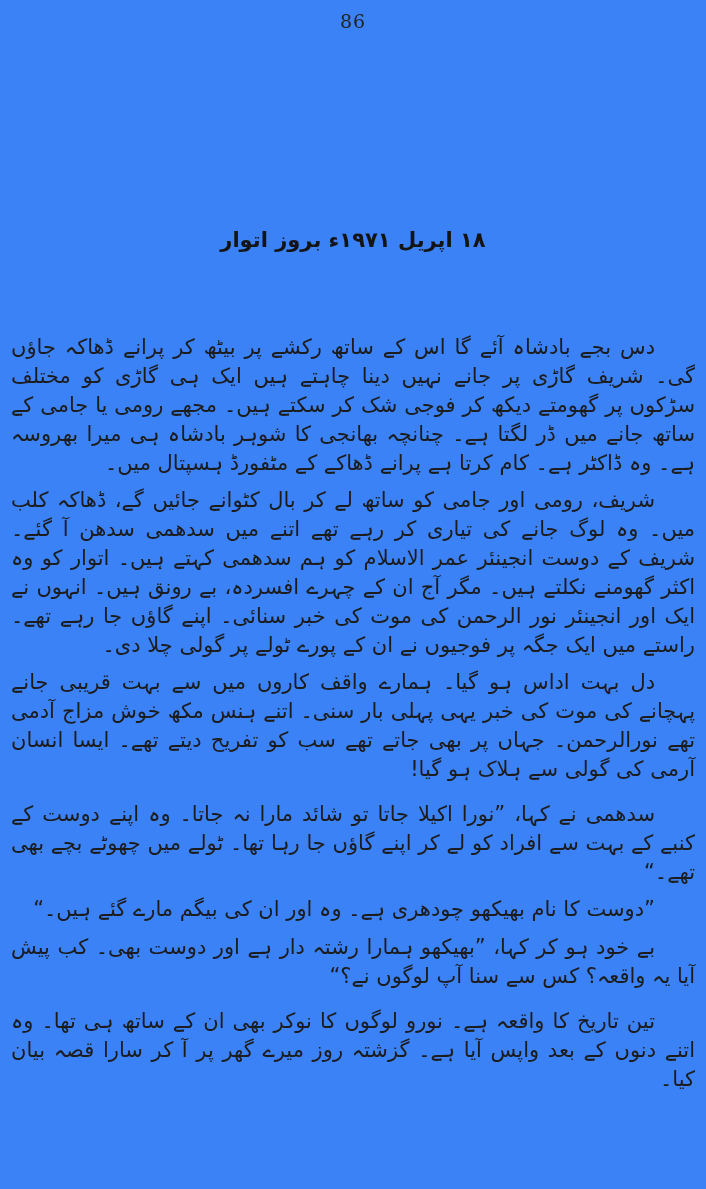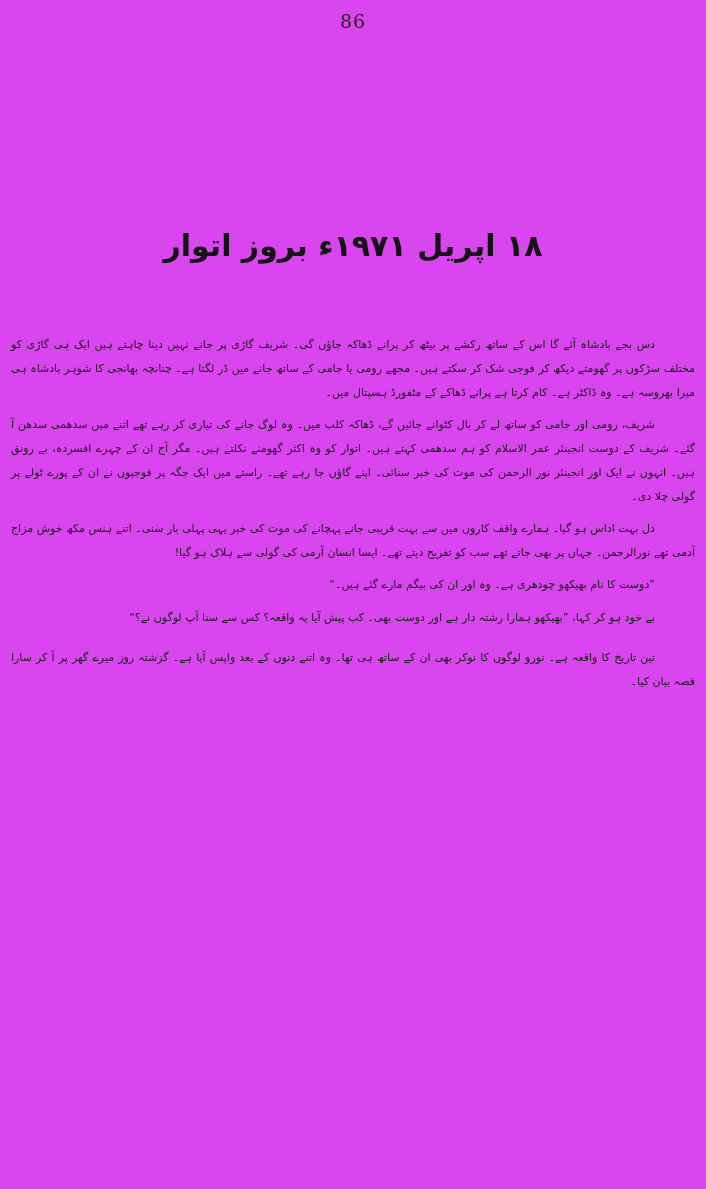--- a/index.html
+++ b/index.html
@@ -6,21 +6,21 @@
     margin: 0;
     padding: 0;
     background: #e9e7e2;
     font-family: "DejaVu Sans", sans-serif;
   }
   .scan-page {
     position: relative;
     width: 706px;
     height: 1189px;
     margin: 0 auto;
-    background: #d946ef;
+    background: #3b82f6;
     color: #1b1b1b;
     overflow: hidden;
     box-sizing: border-box;
   }
   .page-number {
     position: absolute;
     top: 10px;
     left: 0;
     width: 100%;
     text-align: center;
@@ -30,35 +30,35 @@
     font-family: "DejaVu Serif", serif;
   }
   .heading {
     position: absolute;
     top: 228px;
     left: 0;
     width: 100%;
     margin: 0;
     text-align: center;
     direction: rtl;
-    font-size: 30px;
+    font-size: 21px;
     font-weight: bold;
     color: #141414;
     font-family: "DejaVu Sans", sans-serif;
   }
   .body-text {
     position: absolute;
     top: 333px;
     left: 11px;
     right: 11px;
     direction: rtl;
     text-align: justify;
     text-align-last: right;
-    font-size: 11px;
-    line-height: 24px;
+    font-size: 21px;
+    line-height: 29px;
     color: #1c1c1c;
   }
   .para {
     margin: 0 0 8px 0;
   }
   .para.indent {
     text-indent: 40px;
   }
   .para.dialog {
     text-indent: 40px;
@@ -74,18 +74,19 @@
 <div class="scan-page">
 
   <div class="page-number">86</div>
 
   <h1 class="heading">۱۸ اپریل ۱۹۷۱ء بروز اتوار</h1>
 
   <div class="body-text" dir="rtl">
     <p class="para indent">دس بجے بادشاہ آئے گا اس کے ساتھ رکشے پر بیٹھ کر پرانے ڈھاکہ جاؤں گی۔ شریف گاڑی پر جانے نہیں دینا چاہتے ہیں ایک ہی گاڑی کو مختلف سڑکوں پر گھومتے دیکھ کر فوجی شک کر سکتے ہیں۔ مجھے رومی یا جامی کے ساتھ جانے میں ڈر لگتا ہے۔ چنانچہ بھانجی کا شوہر بادشاہ ہی میرا بھروسہ ہے۔ وہ ڈاکٹر ہے۔ کام کرتا ہے پرانے ڈھاکے کے مٹفورڈ ہسپتال میں۔</p>
     <p class="para indent">شریف، رومی اور جامی کو ساتھ لے کر بال کٹوانے جائیں گے، ڈھاکہ کلب میں۔ وہ لوگ جانے کی تیاری کر رہے تھے اتنے میں سدھمی سدھن آ گئے۔ شریف کے دوست انجینئر عمر الاسلام کو ہم سدھمی کہتے ہیں۔ اتوار کو وہ اکثر گھومنے نکلتے ہیں۔ مگر آج ان کے چہرے افسردہ، بے رونق ہیں۔ انہوں نے ایک اور انجینئر نور الرحمن کی موت کی خبر سنائی۔ اپنے گاؤں جا رہے تھے۔ راستے میں ایک جگہ پر فوجیوں نے ان کے پورے ٹولے پر گولی چلا دی۔</p>
     <p class="para indent">دل بہت اداس ہو گیا۔ ہمارے واقف کاروں میں سے بہت قریبی جانے پہچانے کی موت کی خبر یہی پہلی بار سنی۔ اتنے ہنس مکھ خوش مزاج آدمی تھے نورالرحمن۔ جہاں پر بھی جاتے تھے سب کو تفریح دیتے تھے۔ ایسا انسان آرمی کی گولی سے ہلاک ہو گیا!</p>
+    <p class="para indent gap-before">سدھمی نے کہا، ”نورا اکیلا جاتا تو شائد مارا نہ جاتا۔ وہ اپنے دوست کے کنبے کے بہت سے افراد کو لے کر اپنے گاؤں جا رہا تھا۔ ٹولے میں چھوٹے بچے بھی تھے۔“</p>
     <p class="para dialog">”دوست کا نام بھیکھو چودھری ہے۔ وہ اور ان کی بیگم مارے گئے ہیں۔“</p>
     <p class="para indent">بے خود ہو کر کہا، ”بھیکھو ہمارا رشتہ دار ہے اور دوست بھی۔ کب پیش آیا یہ واقعہ؟ کس سے سنا آپ لوگوں نے؟“</p>
     <p class="para indent gap-before">تین تاریخ کا واقعہ ہے۔ نورو لوگوں کا نوکر بھی ان کے ساتھ ہی تھا۔ وہ اتنے دنوں کے بعد واپس آیا ہے۔ گزشتہ روز میرے گھر پر آ کر سارا قصہ بیان کیا۔</p>
   </div>
 
 </div>
 
 </body></html>

